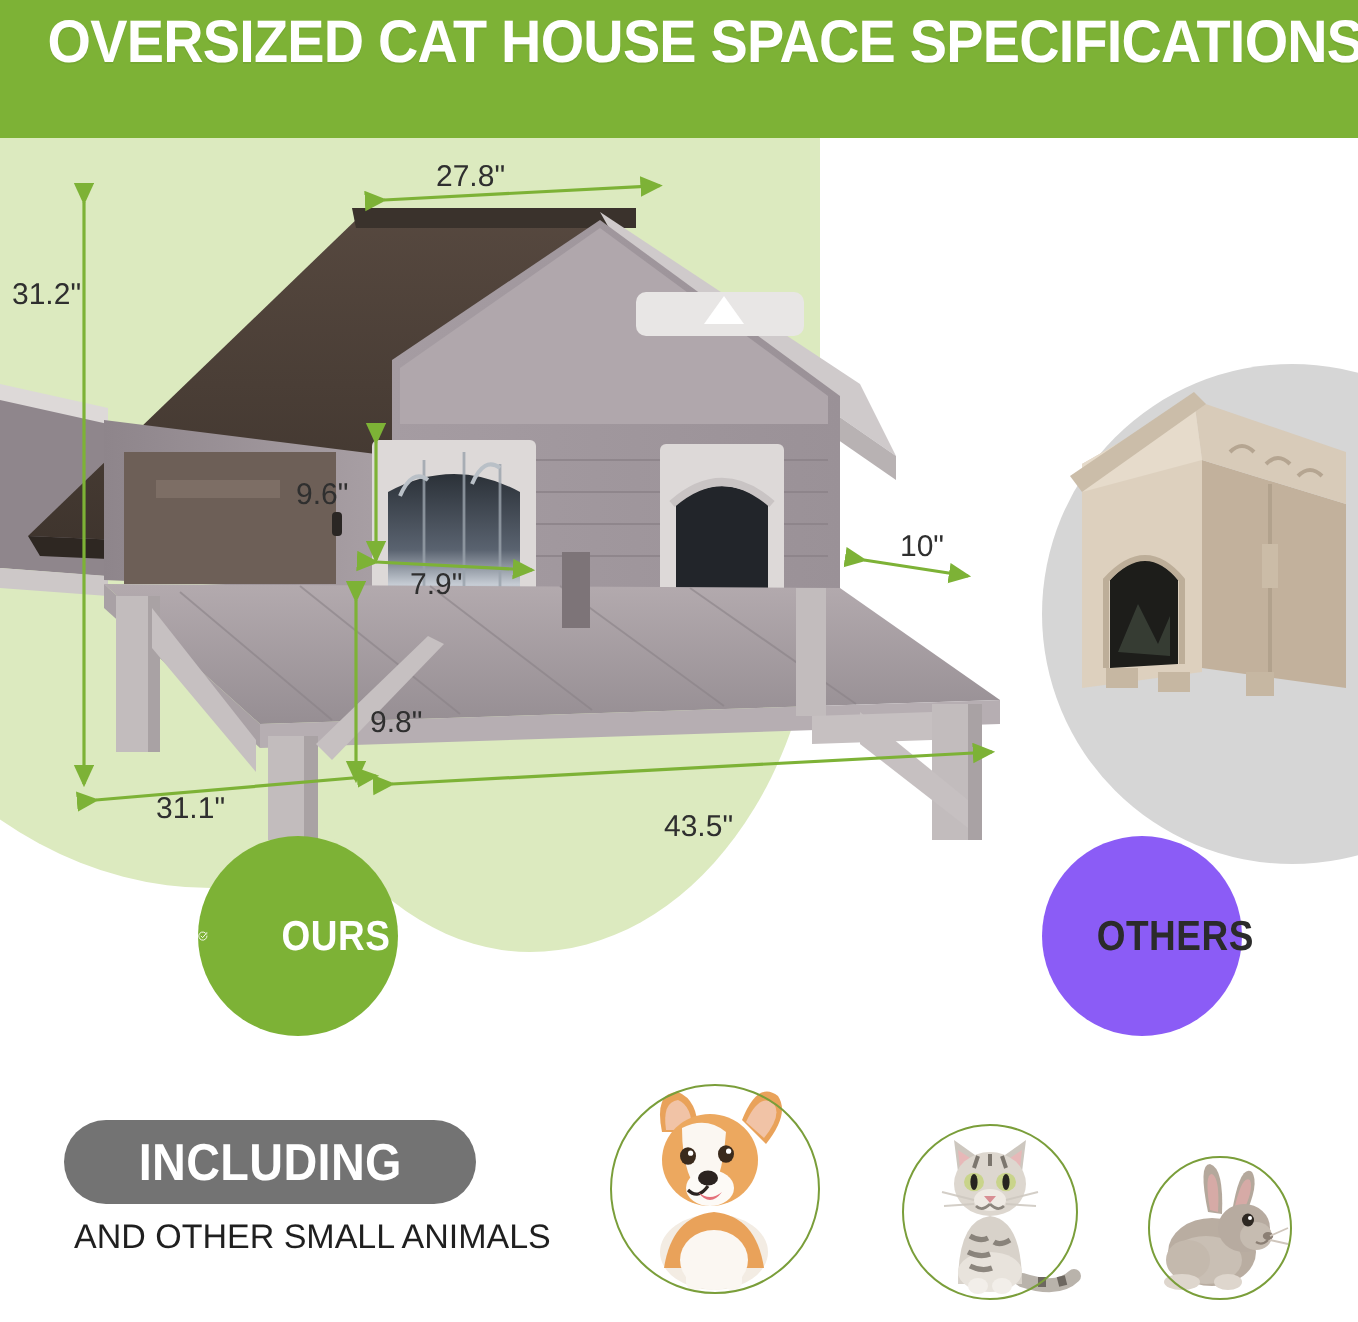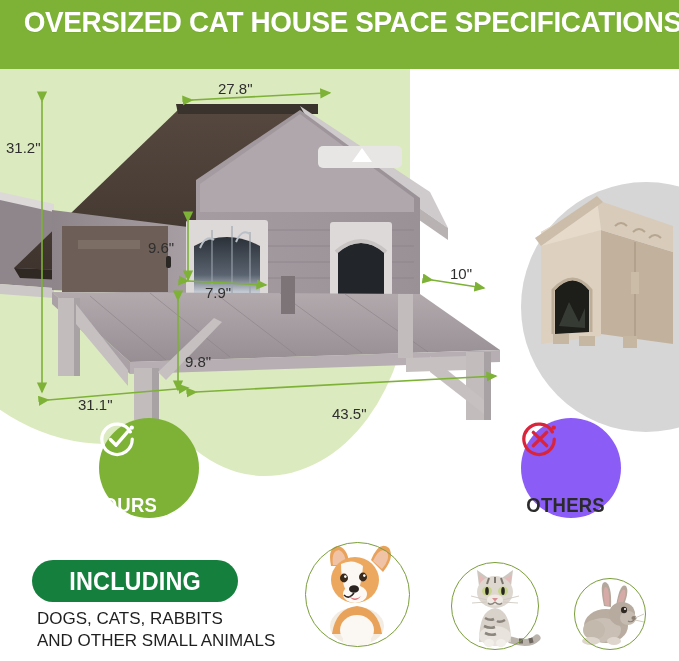--- a/index.html
+++ b/index.html
@@ -87,42 +87,42 @@
   #dim-10  { left:450px; top:265px; }
   #dim-98  { left:185px; top:353px; }
   #dim-311 { left:78px;  top:396px; }
   #dim-435 { left:332px; top:405px; }
 
   
   .badge {
     position:absolute;
     width:100px; height:100px;
     border-radius:50%;
-    display:flex; flex-direction:column;
-    align-items:flex-start; justify-content:center;gap:33px;
+    display:flex; flex-direction:row;
+    align-items:center; justify-content:center;gap:33px;
   }
   #badge-ours   { left:99px;  top:418px; background:#7db236; }
   #badge-others { left:521px; top:418px; background:#8b5cf6; }
   .badge-label {
     font-weight:bold;
     font-size:21px;
     letter-spacing:0.3px;
     transform:scaleX(0.88);
     margin-top:2px;
   }
   #badge-ours   .badge-label { color:#ffffff; }
   #badge-others .badge-label { color:#2b2b2b; }
   .badge-icon { width:38px; height:38px; display:block; }
 
   
   #including-pill {
     position:absolute;
     left:32px; top:560px;
     width:206px; height:42px;
-    background:#15803d;
+    background:#737373;
     border-radius:21px;
     display:flex; align-items:center; justify-content:center;
   }
   #including-pill span {
     color:#ffffff;
     font-weight:bold;
     font-size:26px;
     letter-spacing:0.2px;
     transform:scaleX(0.9);
   }
@@ -350,21 +350,20 @@
       <circle cx="34.5" cy="8" r="2.3" fill="#d9243c"></circle>
       <path d="M13 13 L27 27 M27 13 L13 27" fill="none" stroke="#d9243c" stroke-width="3.6" stroke-linecap="round"></path>
     </svg>
     <div class="badge-label">OTHERS</div>
   </div>
 
   <div id="including-pill">
     <span>INCLUDING</span>
   </div>
   <div id="including-sub">
-    <div>DOGS, CATS, RABBITS</div>
     <div>AND OTHER SMALL ANIMALS</div>
   </div>
 
   <div class="animal" id="animal-dog">
     <svg viewBox="0 0 105 105" style="width:105px;height:105px;">
 
       <ellipse cx="52" cy="84" rx="27" ry="19" fill="#f3ece3"></ellipse>
       <path d="M27,92 q4,-26 25,-28 q21,2 25,28 z" fill="#e9a25a"></path>
       <ellipse cx="52" cy="88" rx="17" ry="15" fill="#fbf7f2"></ellipse>
 

